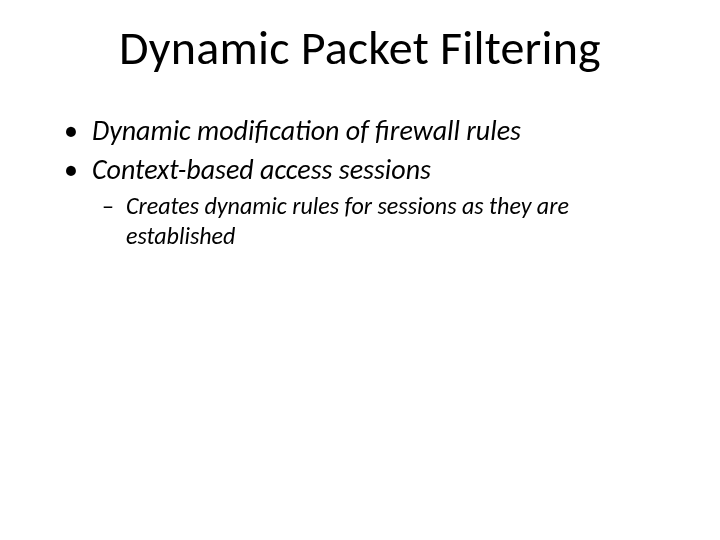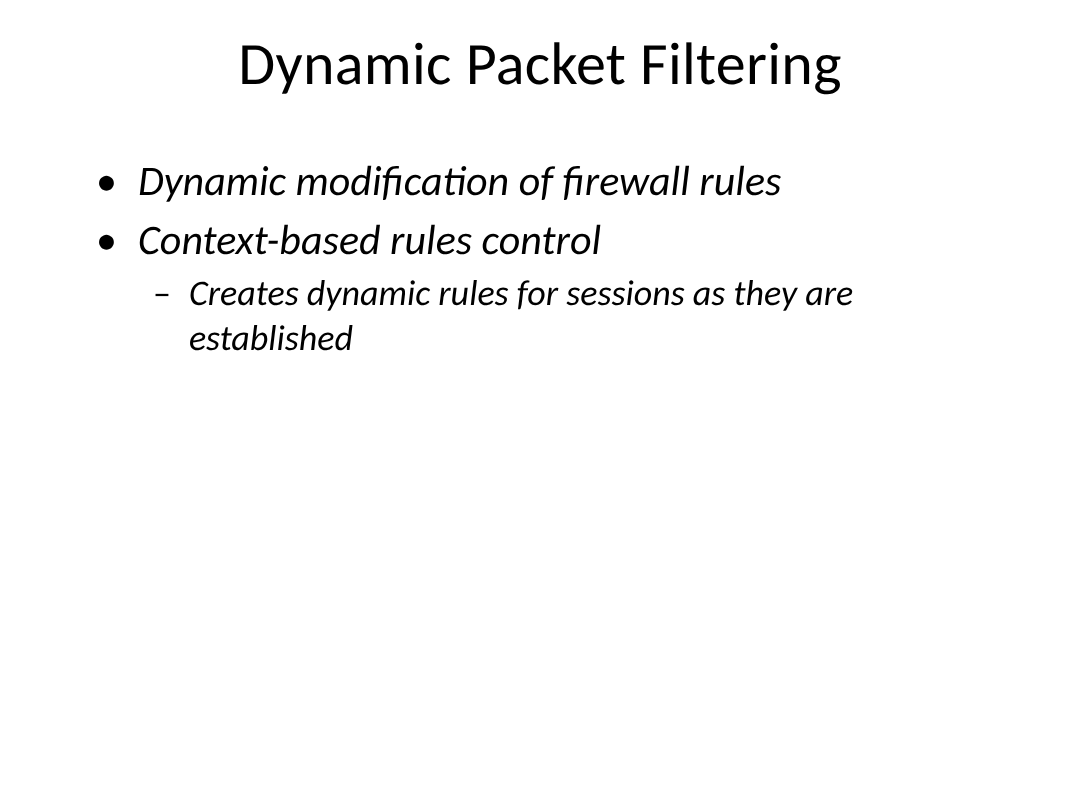--- a/index.html
+++ b/index.html
@@ -14,21 +14,21 @@
       font-family: Calibri, "Segoe UI", Arial, sans-serif;
       color: #000000;
       overflow: hidden;
     }
     .slide {
       width: 100%;
       height: 100%;
       padding: 18px 48px 48px 48px;
     }
     .title {
-      font-size: 40px;
+      font-size: 48px;
       font-weight: 400;
       text-align: center;
       margin-bottom: 36px;
       letter-spacing: 0.2px;
     }
     .content {
       padding-left: 16px;
     }
     .bullet-l1 {
       display: flex;
@@ -63,20 +63,20 @@
 
 <div class="slide">
   <h1 class="title">Dynamic Packet Filtering</h1>
   <div class="content">
     <div class="bullet-l1">
       <span class="marker">•</span>
       <span class="text">Dynamic modification of firewall rules</span>
     </div>
     <div class="bullet-l1">
       <span class="marker">•</span>
-      <span class="text">Context-based rules control</span>
+      <span class="text">Context-based access sessions</span>
     </div>
     <div class="bullet-l2">
       <span class="marker">–</span>
       <span class="text">Creates dynamic rules for sessions as they are established</span>
     </div>
   </div>
 </div>
 
 </body></html>

